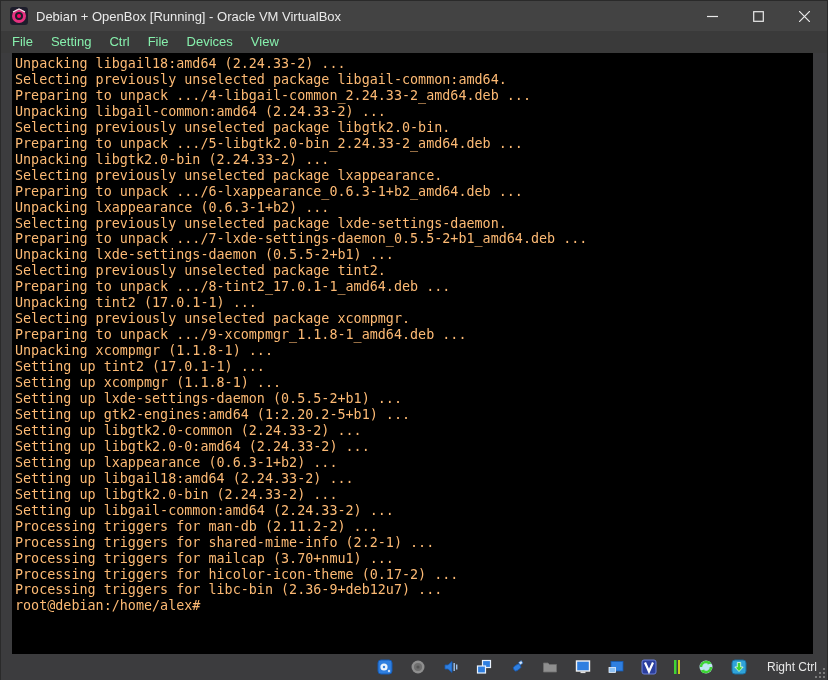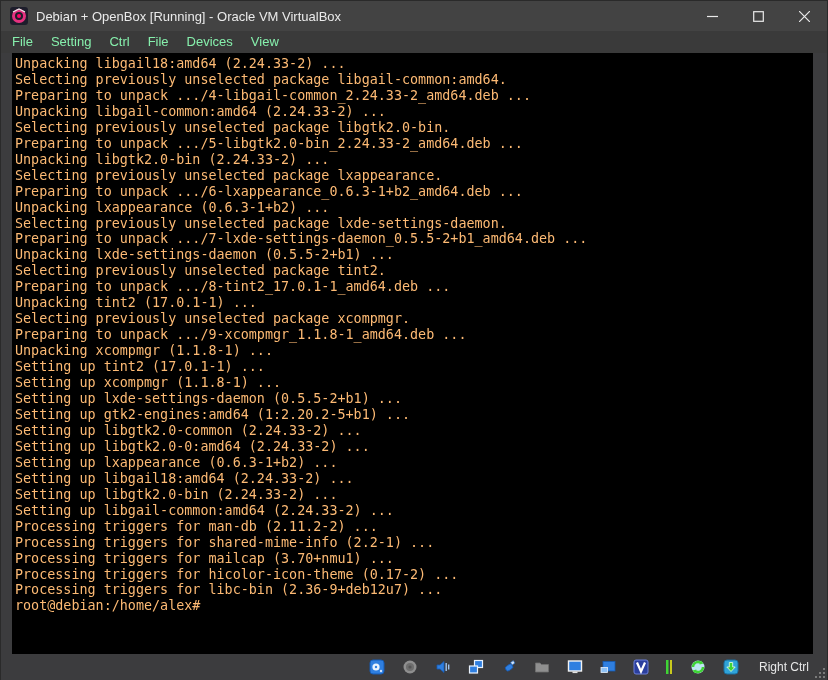--- a/index.html
+++ b/index.html
@@ -47,21 +47,21 @@
     font-size:13.4px; line-height:15.95px;
     color:#fdba74;
     padding:3px 0 0 3px;
     white-space:pre;
   }
 
   
   .statusbar {
     height:26px; background:#3c3c3e;
     display:flex; align-items:center; justify-content:flex-end;
-    padding-right:18px; gap:16px;
+    padding-right:10px; gap:16px;
     flex:1 0 auto; position:relative;text-align:center;
   }
   .sb-icon { width:17px; height:17px; display:flex; align-items:center; justify-content:center; }
   .hostkey-label { color:#e8e8e8; font-size:12px; margin-left:3px; white-space:nowrap; }
   .grip {
     position:absolute; right:2px; bottom:2px; width:12px; height:12px;
   }
   .grip i {
     position:absolute; width:2px; height:2px; background:#7a7a7a;
   }

